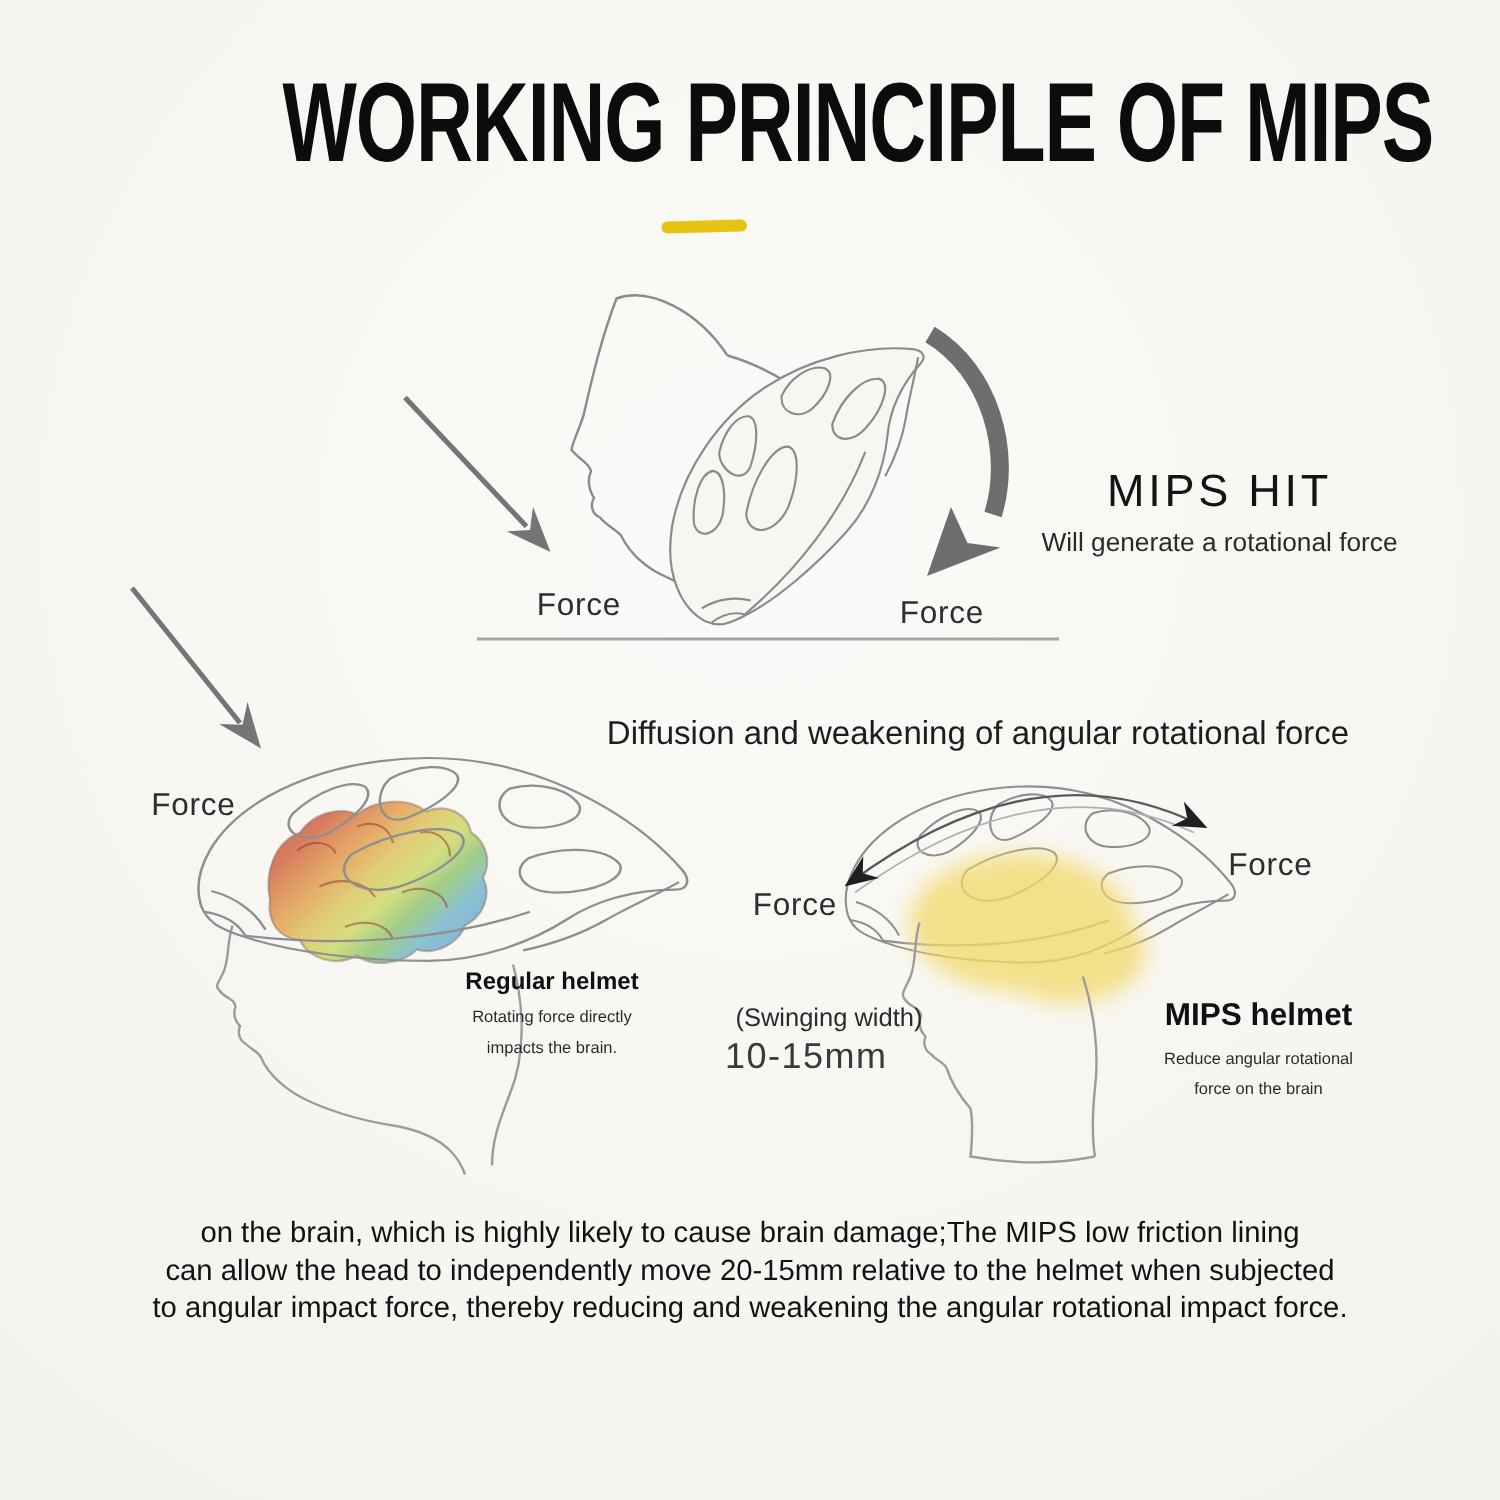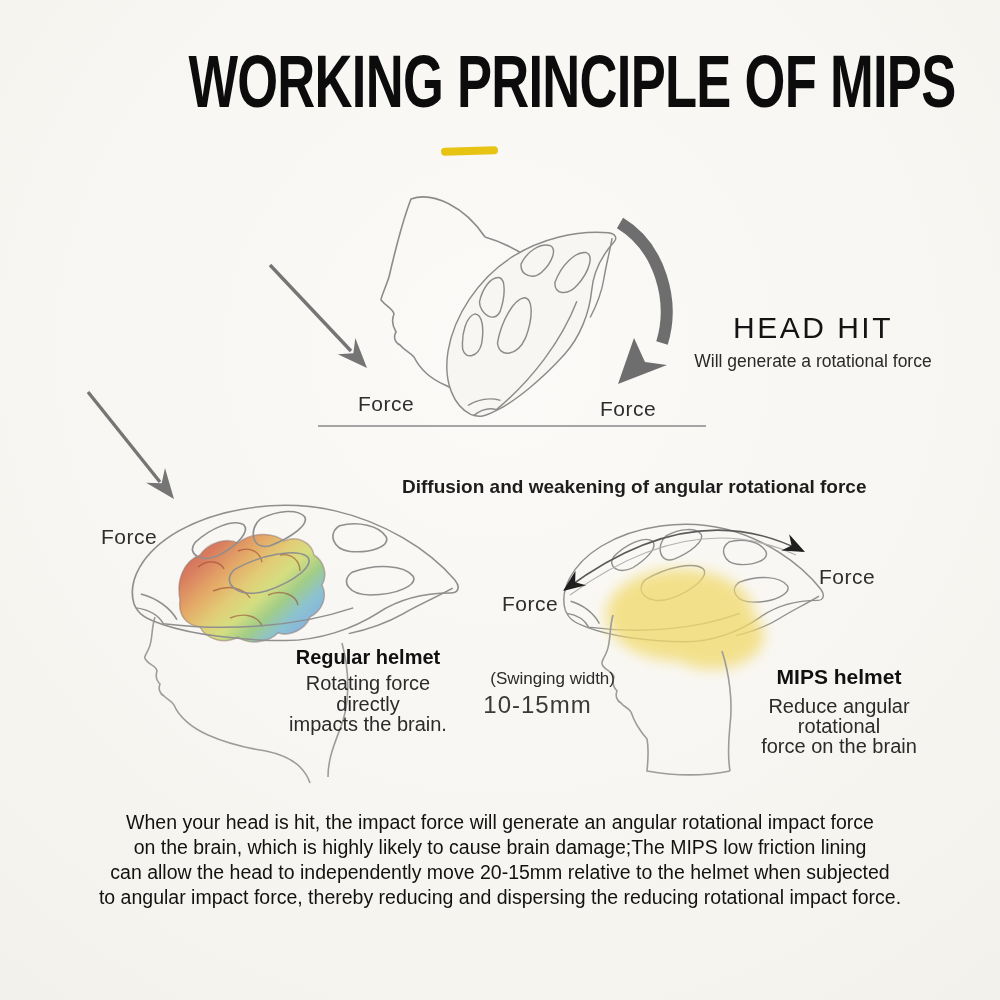--- a/index.html
+++ b/index.html
@@ -7,23 +7,23 @@
   #canvas{position:relative;width:1000px;height:1000px;margin:0 auto;overflow:hidden;
     background:radial-gradient(circle at 50% 35%, #fbfaf8 0%, #f8f6f2 55%, #f3f1ec 100%);}
   .abs{position:absolute;}
   .title-wrap{top:44px;left:0;width:1000px;text-align:right;padding-left:24px;}
   .title{display:inline-block;font-size:75px;font-weight:bold;letter-spacing:-1px;color:#0c0c0c;
     transform:scaleX(0.70);transform-origin:center;white-space:nowrap;line-height:1;}
   .dash{left:441px;top:147px;width:57px;height:8px;border-radius:4px;transform:rotate(-1.5deg);}
   .force{width:110px;text-align:center;font-size:21px;color:#2e2e2e;letter-spacing:0.5px;}
   .headhit-h{left:663px;top:311px;width:300px;text-align:center;font-size:30px;letter-spacing:2.5px;color:#141414;}
   .headhit-s{left:648px;top:351px;width:330px;text-align:center;font-size:17.5px;color:#2a2a2a;}
-  .diffusion{left:402px;top:476px;width:500px;font-size:19px;color:#1d1d1d;font-weight:bold;}
-  .cap-title{font-size:20px;font-weight:bold;color:#101010;text-align:center;}
-  .cap-desc{font-size:20px;color:#2b2b2b;line-height:20.5px;margin-top:4px;text-align:center;}
+  .diffusion{left:402px;top:476px;width:500px;text-align:center;font-size:22px;color:#1d1d1d;}
+  .cap-title{font-size:16px;font-weight:bold;color:#101010;text-align:center;}
+  .cap-desc{font-size:11px;color:#2b2b2b;line-height:20.5px;margin-top:4px;text-align:center;}
   .regular-block{left:283px;top:646px;width:170px;}
   .mips-block{left:736px;top:665px;width:206px;}
   .mips-block .cap-desc{text-align:center;margin-top:7px;line-height:20px;}
   .mips-block .cap-title{font-size:21px;}
   .swing-block{left:460px;top:669px;width:155px;text-align:center;}
   .swing-label{font-size:17px;color:#2b2b2b;text-align:right;}
   .swing-value{font-size:24px;color:#3a3a3a;letter-spacing:1px;margin-top:2px;}
   .footer{left:28px;top:810px;width:944px;text-align:center;font-size:19.5px;line-height:25px;color:#121212;}
   svg{display:block;}
 </style>
@@ -70,21 +70,21 @@
       <line x1="15" y1="80" x2="96" y2="166" stroke="#757575" stroke-width="3.4"></line>
       <path transform="translate(112,183) rotate(47)" d="M0,0 L-30,-12 L-20,0 L-30,12 Z"></path>
     </g>
     <g>
       <path d="M 365,38 C 405,62 420,116 407,158" stroke="#6e6e6e" stroke-width="12" fill="none"></path>
       <path d="M 363,199 L 379,153 L 390,177 L 412,180 Z" fill="#6e6e6e"></path>
     </g>
     <line x1="63" y1="241" x2="451" y2="241" stroke="#a5a5a5" stroke-width="2"></line>
   </svg>
 
-  <div class="abs headhit-h">HEAD HIT</div>
+  <div class="abs headhit-h">MIPS HIT</div>
   <div class="abs headhit-s">Will generate a rotational force</div>
   <div class="abs force" style="left:331px;top:392px;">Force</div>
   <div class="abs force" style="left:573px;top:397px;">Force</div>
 
   <div class="abs diffusion">Diffusion and weakening of angular rotational force</div>
 
   <svg class="abs" style="left:80px;top:385px;" width="400" height="410" viewBox="0 0 400 410">
     <g fill="#757575">
       <line x1="8" y1="7" x2="80" y2="97" stroke="#757575" stroke-width="3.4"></line>
       <path transform="translate(94,114) rotate(52)" d="M0,0 L-30,-12 L-20,0 L-30,12 Z"></path>
@@ -150,19 +150,18 @@
 
   <div class="abs mips-block">
     <div class="cap-title">MIPS helmet</div>
     <div class="cap-desc">
       <div>Reduce angular rotational</div>
       <div>force on the brain</div>
     </div>
   </div>
 
   <div class="abs footer">
-    <div>When your head is hit, the impact force will generate an angular rotational impact force</div>
     <div>on the brain, which is highly likely to cause brain damage;The MIPS low friction lining</div>
     <div>can allow the head to independently move 20-15mm relative to the helmet when subjected</div>
-    <div>to angular impact force, thereby reducing and dispersing the reducing rotational impact force.</div>
+    <div>to angular impact force, thereby reducing and weakening the angular rotational impact force.</div>
   </div>
 
 </div>
 
 </body></html>

